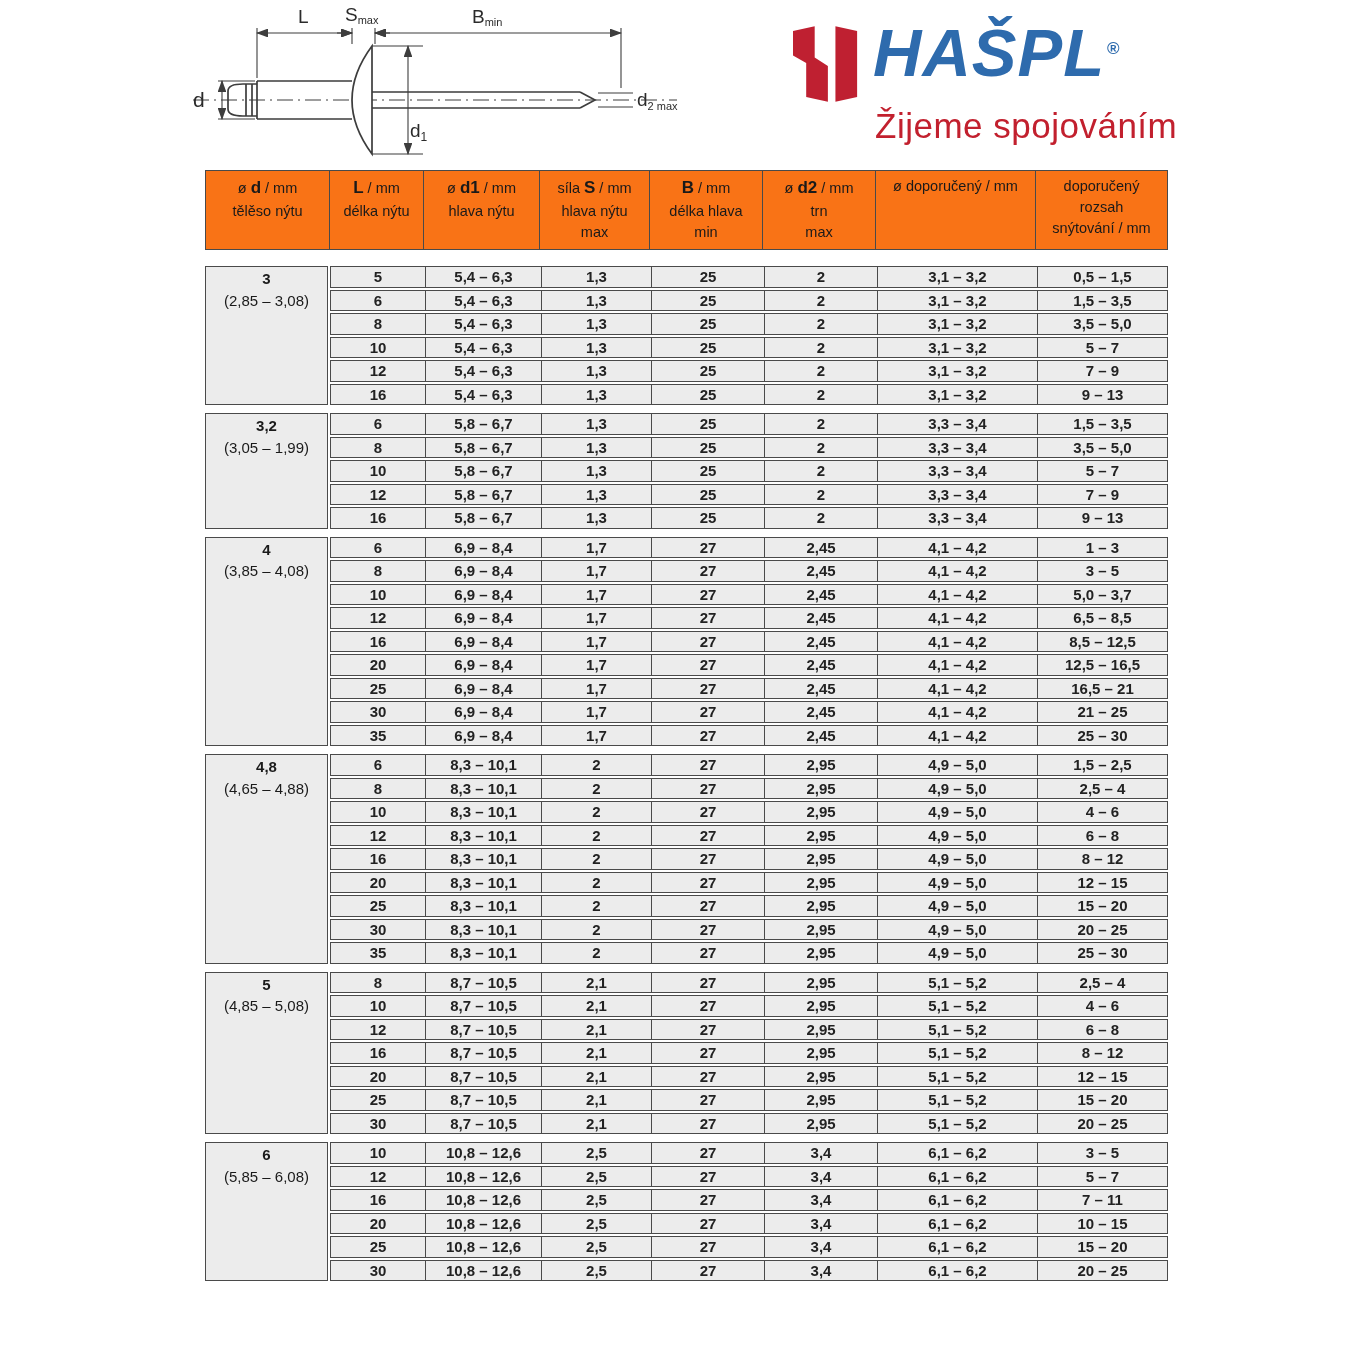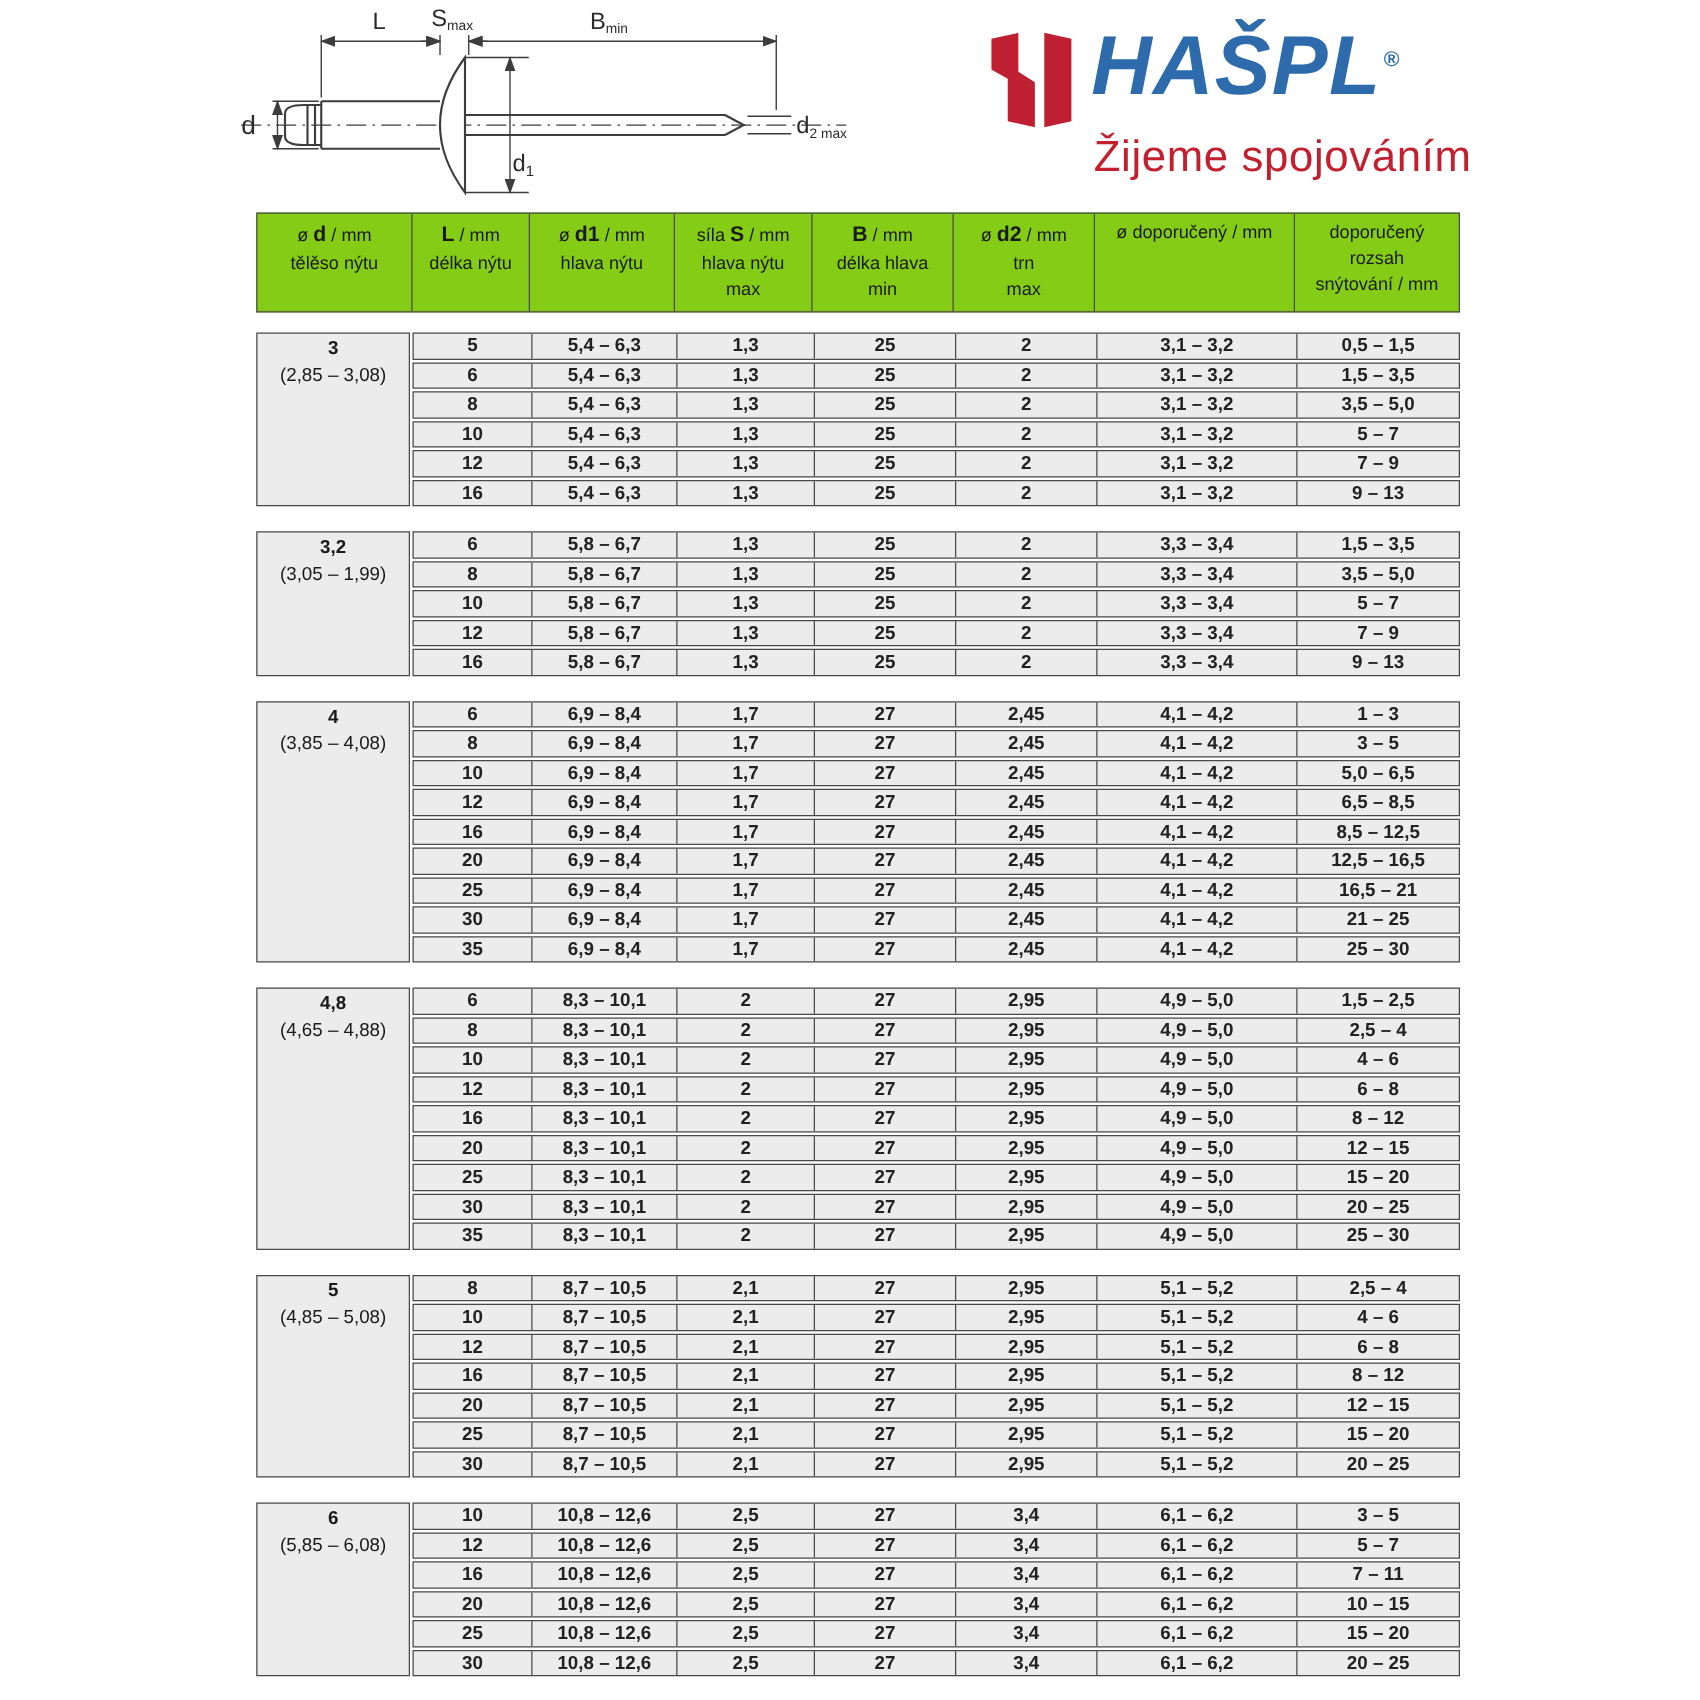--- a/index.html
+++ b/index.html
@@ -15,27 +15,27 @@
   .brand-row{display:flex;align-items:flex-start;}
   .logo-mark{margin-right:14px;margin-top:6px;}
   .brand-text{color:#2e6bad;font-size:67px;font-weight:bold;font-style:italic;
     line-height:1.05;letter-spacing:1px;}
   .reg{color:#2e6bad;font-size:17px;font-weight:bold;vertical-align:22px;font-style:normal;margin-left:2px;}
   .tagline{color:#c2202e;font-size:35px;margin-top:2px;margin-left:82px;letter-spacing:0.5px;}
   
   .spec-table{position:absolute;left:205px;top:170px;width:963px;}
   .thead{
     display:grid;grid-template-columns:123px 94px 116px 110px 113px 113px 160px 1fr;
-    border:1.7px solid #4a4a4a;background:#84cc16;box-sizing:border-box;min-height:80px;
+    border:1.7px solid #4a4a4a;background:#f97316;box-sizing:border-box;min-height:80px;
   }
   .th{border-left:1.7px solid #4a4a4a;text-align:center;padding:5px 2px 4px;
       font-size:14.5px;line-height:1.45;}
   .th:first-child{border-left:none;}
   .th .sym{font-weight:bold;font-size:17px;}
-  .group{display:flex;gap:2px;margin-top:20px;}
+  .group{display:flex;gap:2px;margin-top:8px;}
   .group:first-child{margin-top:16px;}
   .glabel{width:123px;flex:0 0 123px;box-sizing:border-box;border:1.7px solid #4a4a4a;
     background:#ececec;text-align:center;padding-top:1px;font-size:15px;line-height:1.45;}
   .glabel .gd{font-weight:bold;}
   .grows{flex:1;display:flex;flex-direction:column;gap:2px;}
   .row{
     border:1.7px solid #4a4a4a;background:#ececec;box-sizing:border-box;height:21.5px;
     display:grid;grid-template-columns:94px 116px 110px 113px 113px 160px 1fr;
   }
   .cell{border-left:1.7px solid #4a4a4a;text-align:center;font-size:15px;font-weight:bold;
@@ -287,21 +287,21 @@
             <div class="cell">4,1 – 4,2</div>
             <div class="cell">3 – 5</div>
           </div>
           <div class="row">
             <div class="cell">10</div>
             <div class="cell">6,9 – 8,4</div>
             <div class="cell">1,7</div>
             <div class="cell">27</div>
             <div class="cell">2,45</div>
             <div class="cell">4,1 – 4,2</div>
-            <div class="cell">5,0 – 6,5</div>
+            <div class="cell">5,0 – 3,7</div>
           </div>
           <div class="row">
             <div class="cell">12</div>
             <div class="cell">6,9 – 8,4</div>
             <div class="cell">1,7</div>
             <div class="cell">27</div>
             <div class="cell">2,45</div>
             <div class="cell">4,1 – 4,2</div>
             <div class="cell">6,5 – 8,5</div>
           </div>

